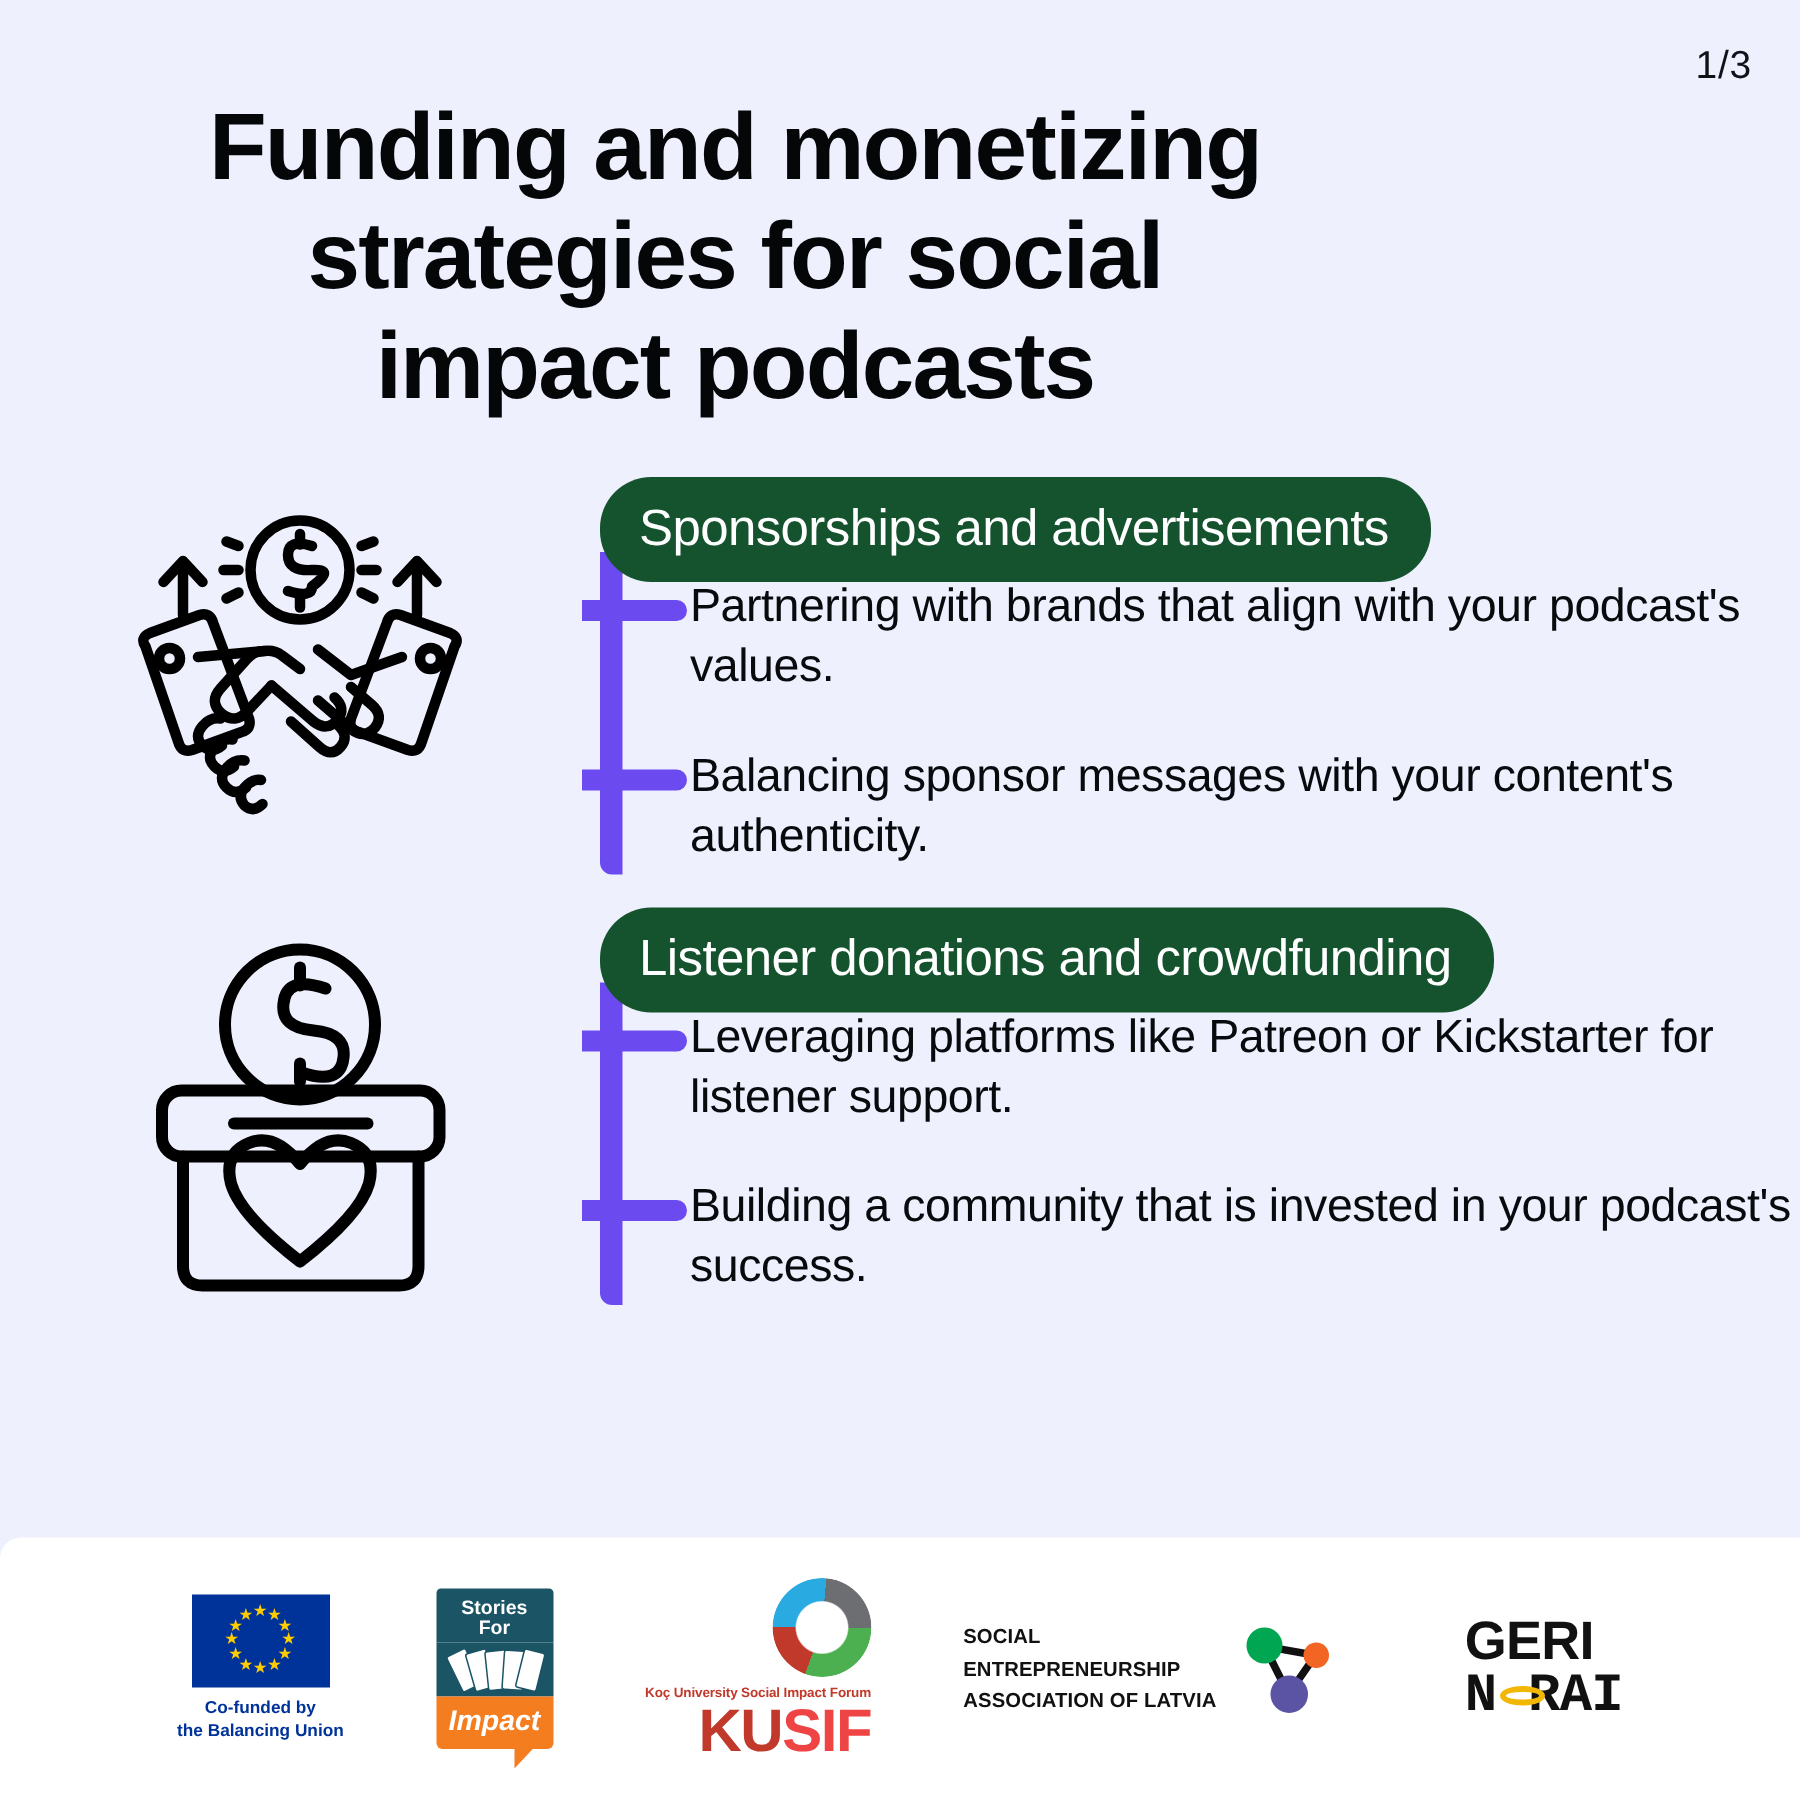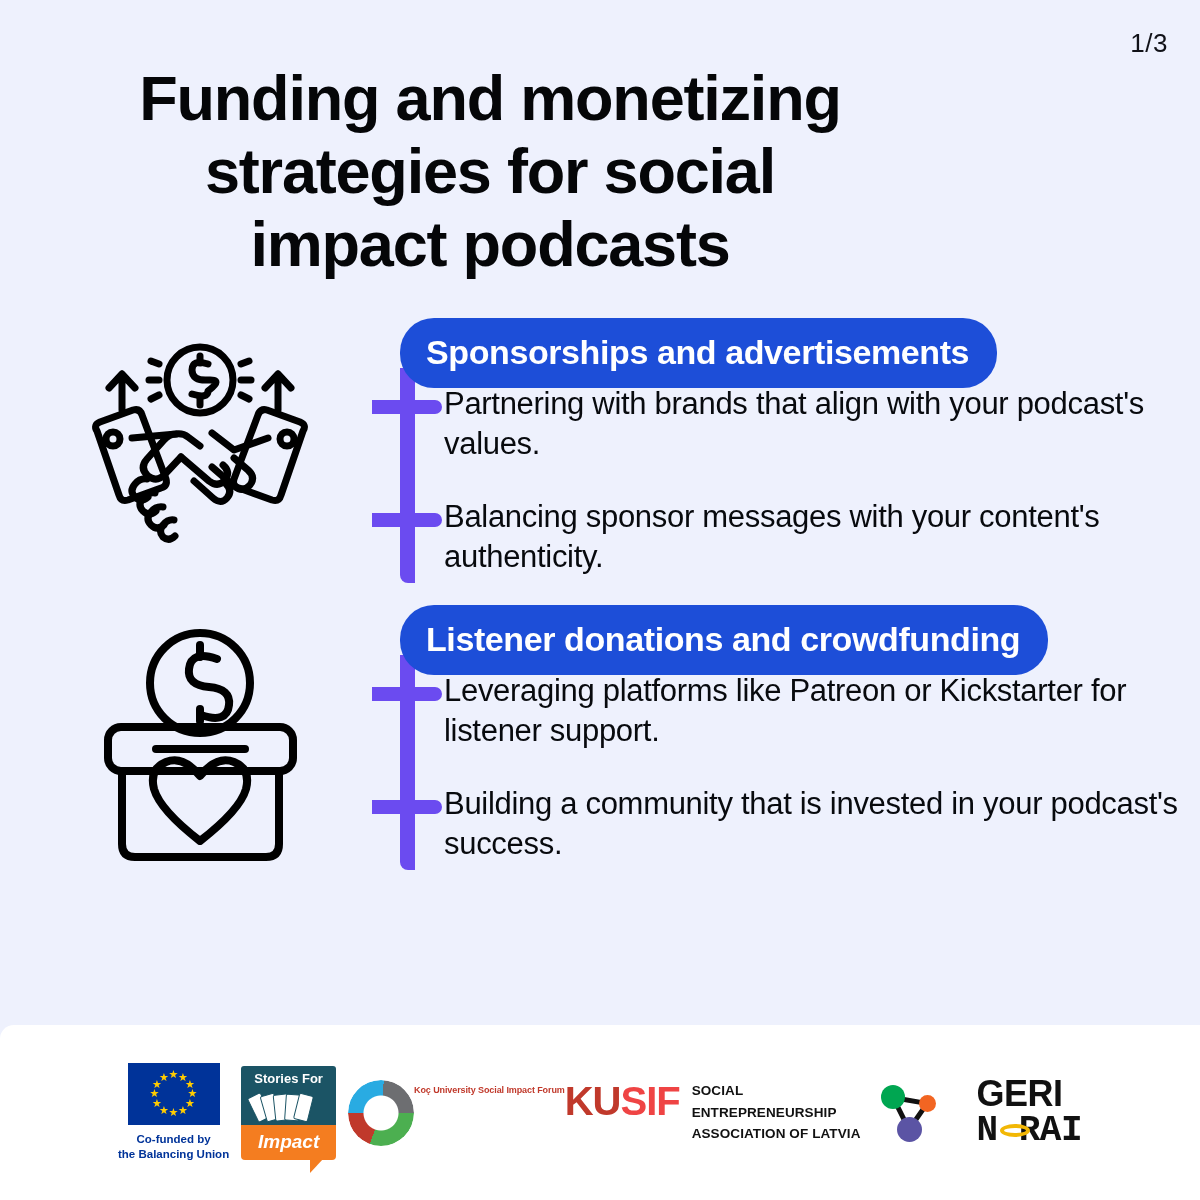--- a/index.html
+++ b/index.html
@@ -49,37 +49,37 @@
     padding-top:20px;
   }
   .body-col{
     flex:1 1 auto;
     position:relative;
   }
 
   
   .pill{
     display:inline-block;
-    background:#1d4ed8;
+    background:#14532d;
     color:#ffffff;
     border-radius:34px;
     padding:17px 28px 19px 26px;
     font-size:34px;
-    font-weight:700;
+    font-weight:400;
     letter-spacing:-.4px;
     line-height:1;
     white-space:nowrap;
     position:relative;
     z-index:2;
   }
 
   
   .bullets{
     position:relative;
-    padding-left:44px;
+    padding-left:60px;
     margin-top:-4px;
   }
   
   .bullets::before{
     content:"";
     position:absolute;
     left:0; top:-16px; bottom:0;
     width:15px;
     background:#6b4bf0;
     border-bottom-left-radius:8px;
@@ -136,21 +136,21 @@
   }
   .eu-star{
     position:absolute; color:#ffcc00; font-size:11px; line-height:11px;
   }
   .eu-caption{
     margin-top:7px; text-align:center;
     color:#003399; font-size:11.5px; font-weight:700; line-height:1.32;
   }
 
   
-  .sfi{ width:95px; position:relative; }
+  .sfi{ width:78px; position:relative; }
   .sfi-top{
     background:#1b5465; color:#ffffff;
     font-size:13px; font-weight:700; line-height:1;
     padding:6px 5px 4px; text-align:center;
     border-radius:3px 3px 0 0;
   }
   .sfi-art{
     background:#1b5465; height:36px; position:relative; overflow:hidden;
   }
   .sfi-card{
@@ -165,21 +165,21 @@
     position:relative;
   }
   .sfi-tail{
     position:absolute; right:12px; bottom:-13px;
     width:0; height:0;
     border-left:14px solid #f47d20;
     border-bottom:15px solid transparent;
   }
 
   
-  .kusif{ display:flex; flex-direction:row; align-items:flex-start; }
+  .kusif{ display:flex; flex-direction:column; align-items:flex-end; }
   .kusif-swirl{
     width:66px; height:66px; border-radius:50%;
     background:
       conic-gradient(from 200deg,
         #c0392b 0deg 70deg,
         #29abe2 70deg 165deg,
         #6d6e71 165deg 250deg,
         #4caf50 250deg 360deg);
     position:relative;
     -webkit-mask: radial-gradient(circle, transparent 0 17px, #000 18px);

